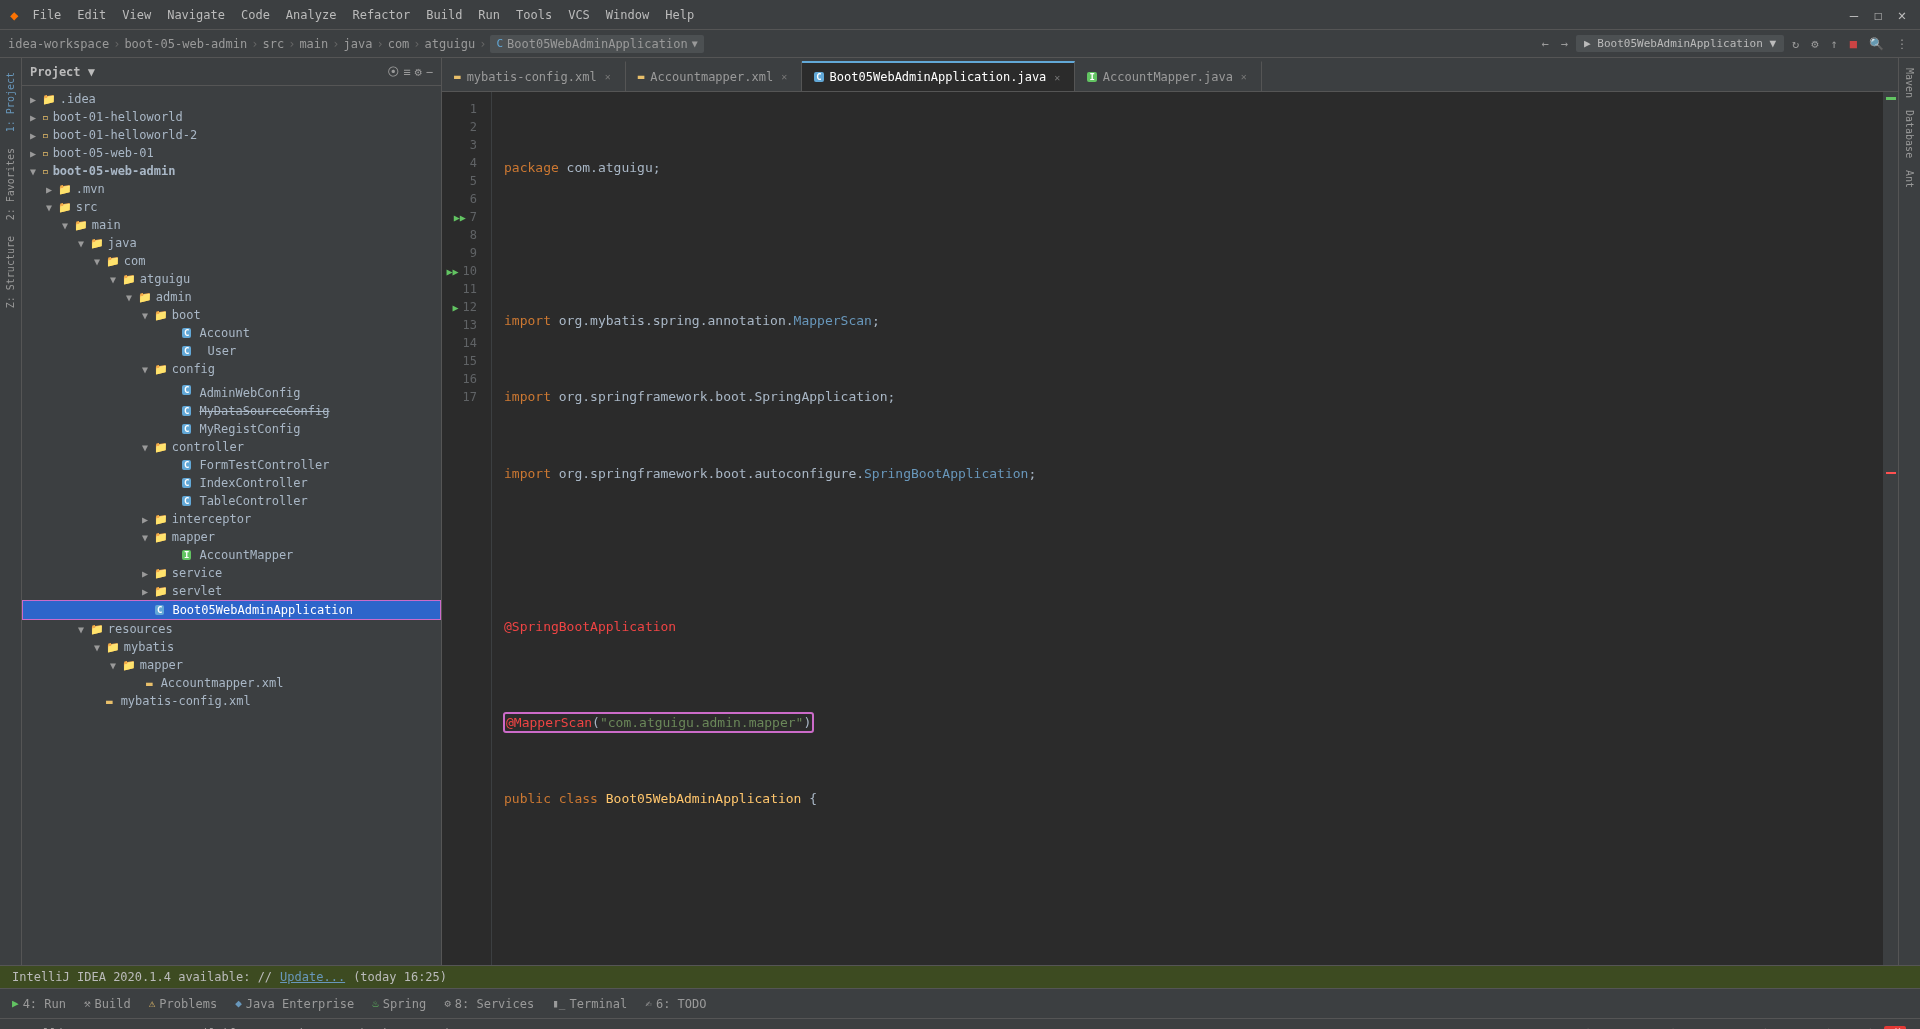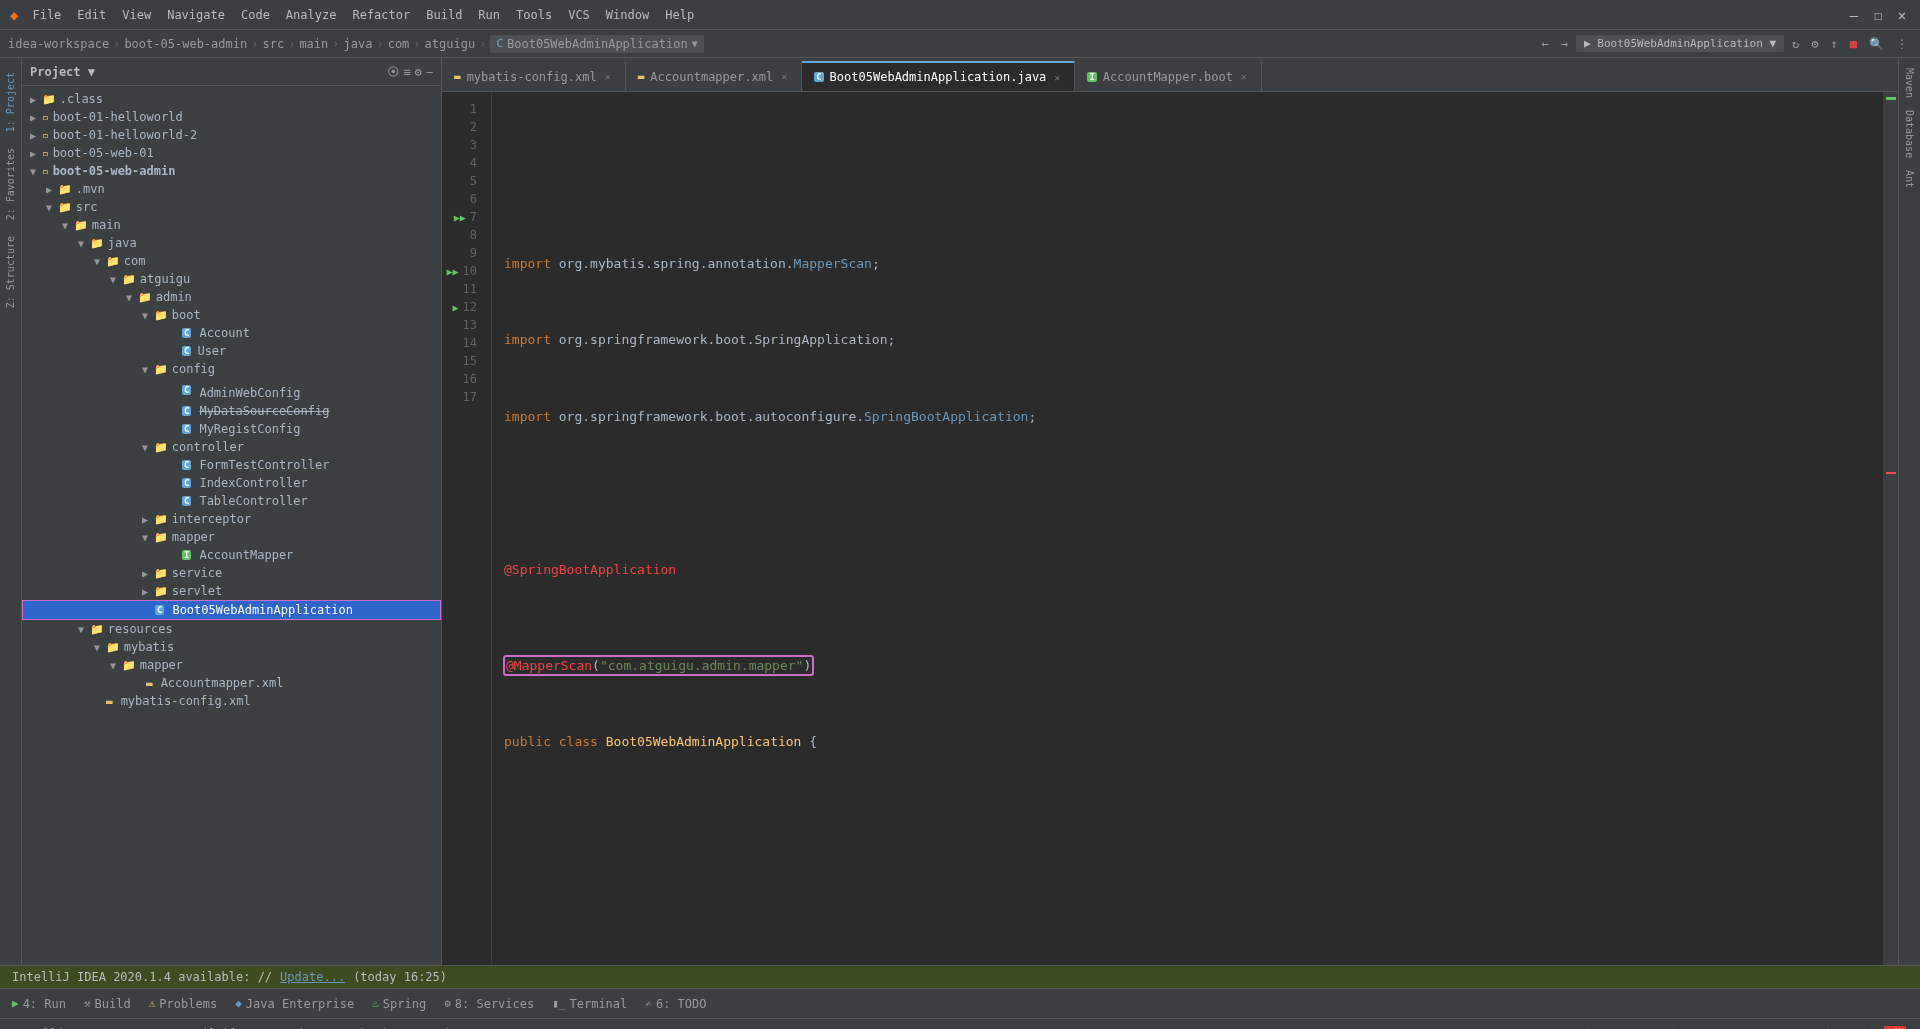--- a/index.html
+++ b/index.html
@@ -392,21 +392,21 @@
         <span style="color:#9a9a9a; cursor:pointer; font-size:12px;">≡</span>
         <span style="color:#9a9a9a; cursor:pointer; font-size:12px;">⚙</span>
         <span style="color:#9a9a9a; cursor:pointer; font-size:12px;">−</span>
       </div>
     </div>
     <div id="project-tree">
 
       <div class="tree-item" style="padding-left: 8px;">
         <span class="tree-arrow">▶</span>
         <span class="tree-icon folder-icon">📁</span>
-        <span>.class</span>
+        <span>.idea</span>
       </div>
 
       <div class="tree-item" style="padding-left: 8px;">
         <span class="tree-arrow">▶</span>
         <span class="tree-icon" style="color:#e8bf6a;">▫</span>
         <span>boot-01-helloworld</span>
       </div>
 
       <div class="tree-item" style="padding-left: 8px;">
         <span class="tree-arrow">▶</span>
@@ -476,21 +476,21 @@
 
       <div class="tree-item" style="padding-left: 148px;">
         <span class="tree-arrow" style="visibility:hidden;">▶</span>
         <span class="tree-icon java-icon" style="background:#62a8d7; color:white; font-size:9px; padding:0 2px; border-radius:2px; font-weight:bold;">C</span>
         <span style="margin-left:4px;">Account</span>
       </div>
 
       <div class="tree-item" style="padding-left: 148px;">
         <span class="tree-arrow" style="visibility:hidden;">▶</span>
         <span class="tree-icon java-icon" style="background:#62a8d7; color:white; font-size:9px; padding:0 2px; border-radius:2px; font-weight:bold;">C</span>
-        <span style="margin-left:2px;">User</span>
+        <span style="margin-left:12px;">User</span>
       </div>
 
       <div class="tree-item" style="padding-left: 120px;">
         <span class="tree-arrow">▼</span>
         <span class="tree-icon folder-icon">📁</span>
         <span>config</span>
       </div>
 
       <div class="tree-item" style="padding-left: 148px;">
         <span class="tree-arrow" style="visibility:hidden;">▶</span>
@@ -616,21 +616,21 @@
         <span>Accountmapper.xml</span>
         <span class="tab-close">✕</span>
       </div>
       <div class="editor-tab active java-active">
         <span class="tab-icon tab-java" style="background:#62a8d7; color:white; font-size:9px; padding:0 2px; border-radius:2px; font-weight:bold;">C</span>
         <span>Boot05WebAdminApplication.java</span>
         <span class="tab-close">✕</span>
       </div>
       <div class="editor-tab">
         <span class="tab-icon" style="background:#62c462; color:white; font-size:9px; padding:0 2px; border-radius:2px; font-weight:bold;">I</span>
-        <span>AccountMapper.boot</span>
+        <span>AccountMapper.java</span>
         <span class="tab-close">✕</span>
       </div>
     </div>
 
     <div id="code-editor">
 
       <div id="line-numbers">
         <div class="line-num">1</div>
         <div class="line-num">2</div>
         <div class="line-num">3</div>
@@ -651,20 +651,23 @@
         </div>
         <div class="line-num">13</div>
         <div class="line-num">14</div>
         <div class="line-num">15</div>
         <div class="line-num">16</div>
         <div class="line-num">17</div>
       </div>
 
       <div id="code-content">
         
+        <div class="code-line">
+          <span class="kw">package</span><span class="pkg"> com.atguigu;</span>
+        </div>
         
         <div class="code-line">&nbsp;</div>
         
         <div class="code-line">
           <span class="kw">import</span><span class="pkg"> org.mybatis.spring.annotation.</span><span class="ann-link">MapperScan</span><span class="pkg">;</span>
         </div>
         
         <div class="code-line">
           <span class="kw">import</span><span class="pkg"> org.springframework.boot.SpringApplication;</span>
         </div>

